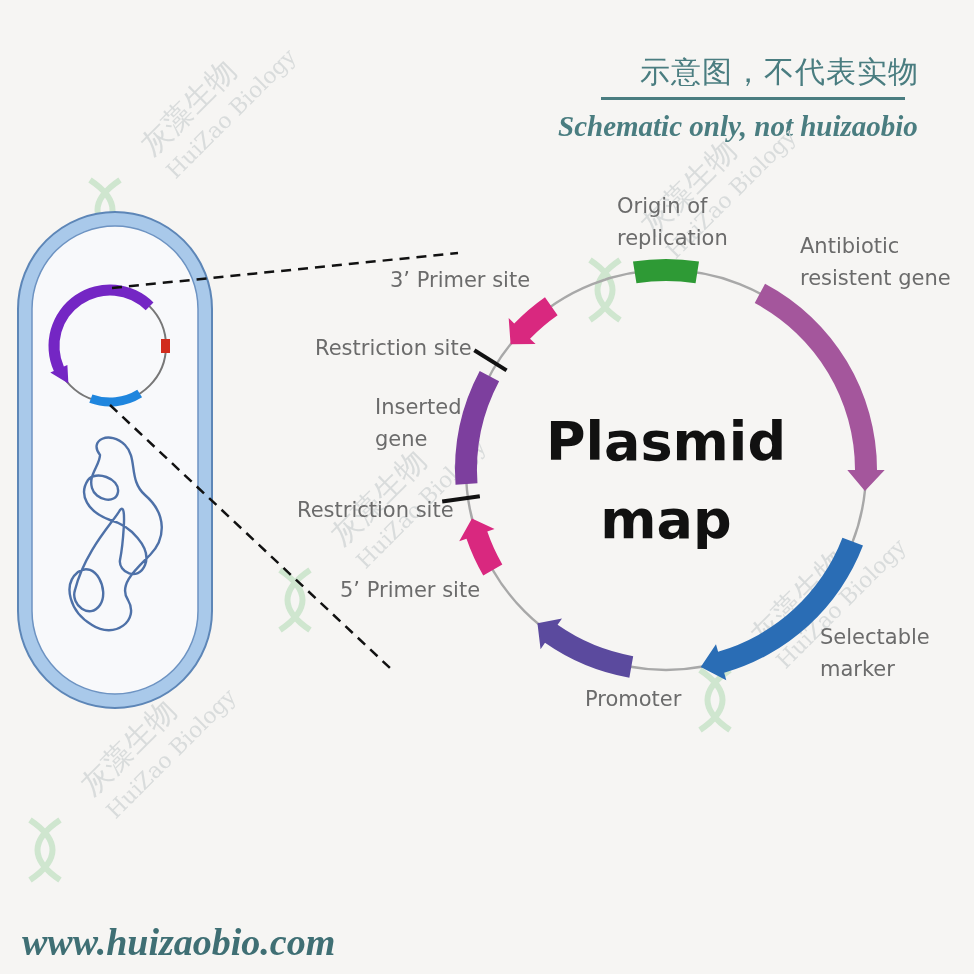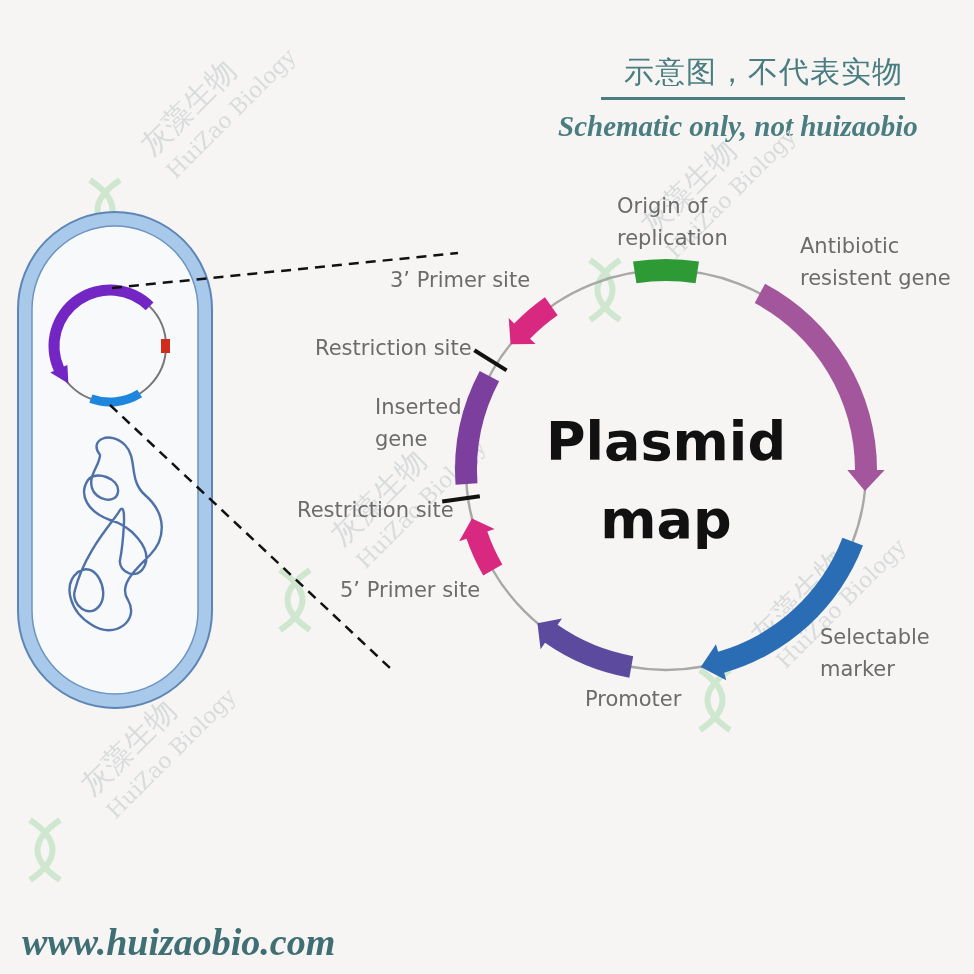--- a/index.html
+++ b/index.html
@@ -1,19 +1,19 @@
 <!DOCTYPE html>
 <html><head>
 <meta charset="utf-8">
 <style>
   html, body { margin: 0; padding: 0; }
   body { width: 974px; height: 974px; background: #f6f5f3; position: relative; overflow: hidden; font-family: "Liberation Sans", sans-serif; }
   #stage { position: absolute; left: 0; top: 0; width: 974px; height: 974px; }
   .lbl { font-family: "DejaVu Sans", sans-serif; fill: #6b6b6b; font-size: 21px; }
-  .title-cn { position: absolute; left: 624px; top: 52px; font-size: 30px; color: #4a7d80; font-family: "DejaVu Sans", sans-serif; letter-spacing: 1px; }
+  .title-cn { position: absolute; left: 640px; top: 52px; font-size: 30px; color: #4a7d80; font-family: "DejaVu Sans", sans-serif; letter-spacing: 1px; }
   .title-rule { position: absolute; left: 601px; top: 97px; width: 304px; height: 3px; background: #4a7d80; }
   .title-en { position: absolute; left: 558px; top: 110px; font-size: 29px; font-style: italic; font-weight: bold; color: #4a7d80; font-family: "Liberation Serif", serif; }
   .url { position: absolute; left: 22px; top: 920px; font-size: 38px; font-style: italic; font-weight: bold; color: #3f6f74; font-family: "Liberation Serif", serif; text-align: right; }
   .center-title { font-family: "DejaVu Sans", sans-serif; font-weight: bold; font-size: 54px; fill: #111; }
   .wm-text { font-family: "DejaVu Serif", serif; fill: #d9dcdc; }
 </style>
 </head>
 <body>
 
 <div class="title-cn">示意图，不代表实物</div>

